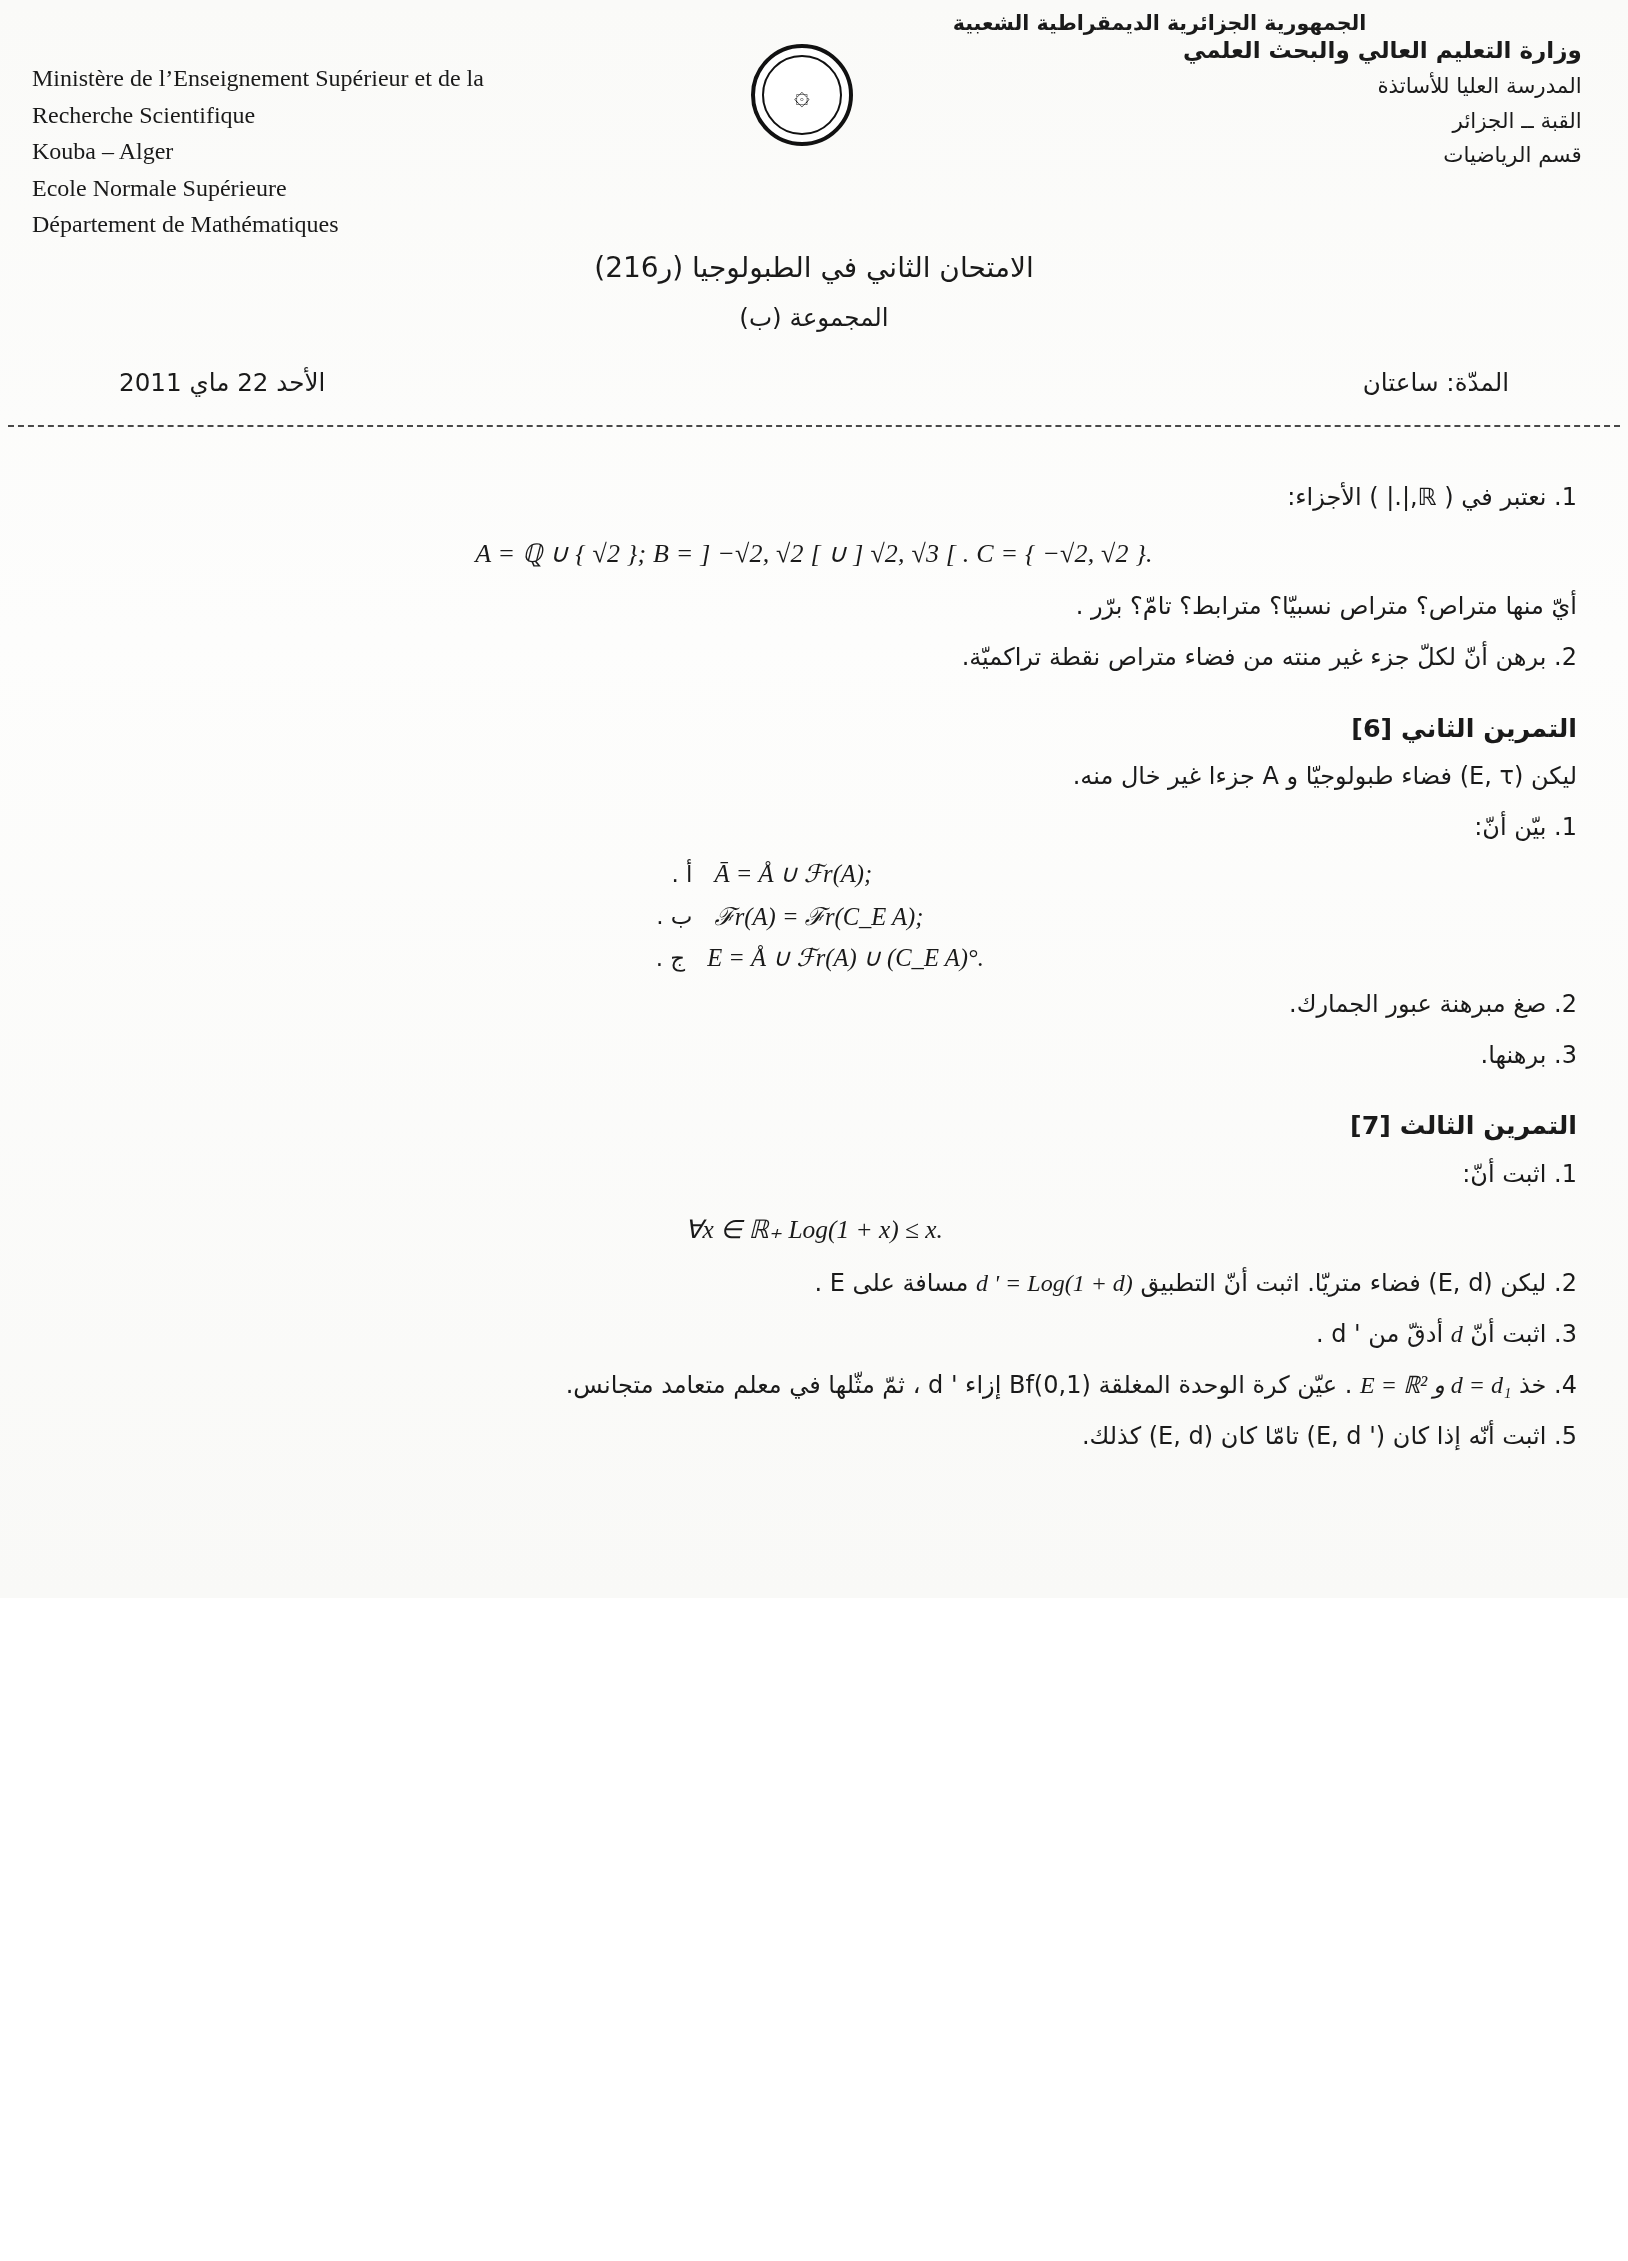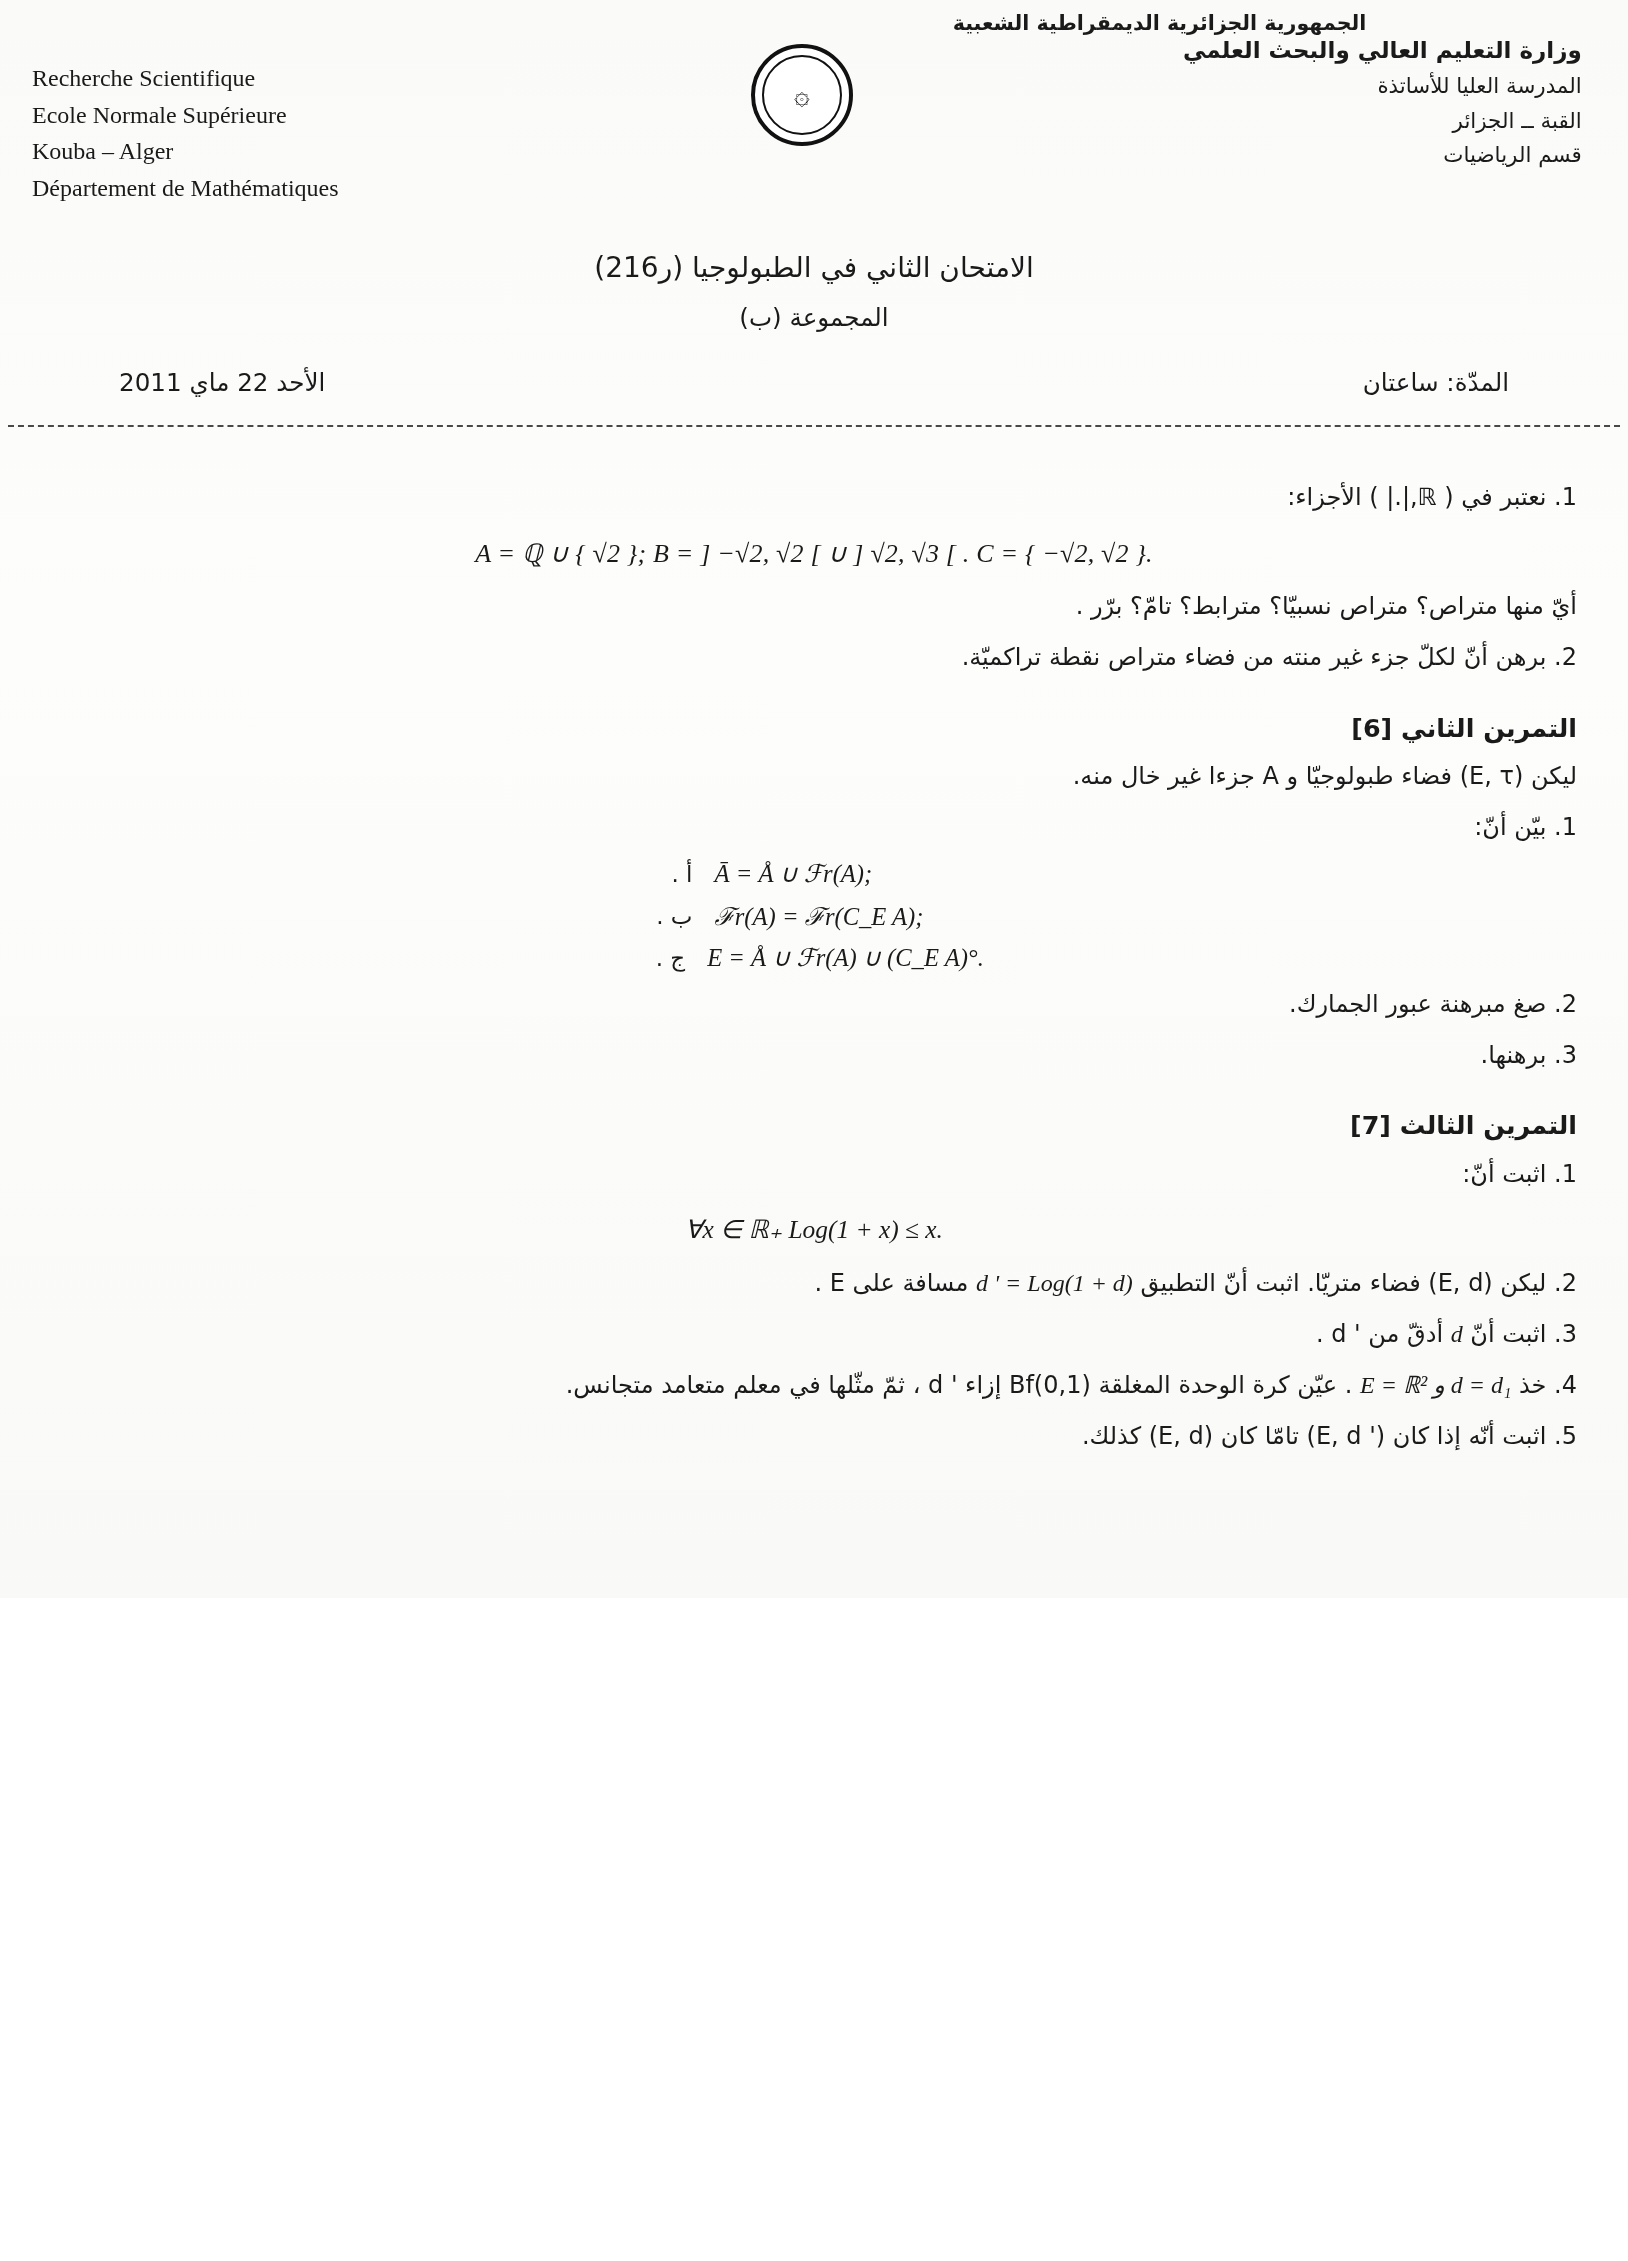--- a/index.html
+++ b/index.html
@@ -214,23 +214,24 @@
 </head>
 <body>
 
 <div class="page">
   <div class="content">
 
     <div class="header">
       <div class="hdr-top-line">الجمهورية الجزائرية الديمقراطية الشعبية</div>
 
       <div class="hdr-left">
+        <div>Ministère de l’Enseignement Supérieur et de la</div>
         <div>Recherche Scientifique</div>
+        <div>Kouba – Alger</div>
         <div>Ecole Normale Supérieure</div>
-        <div>Kouba – Alger</div>
         <div>Département de Mathématiques</div>
       </div>
 
       <div class="hdr-center">
         <div class="seal">
           <span class="seal-glyph">۞</span>
         </div>
       </div>
 
       <div class="hdr-right">

